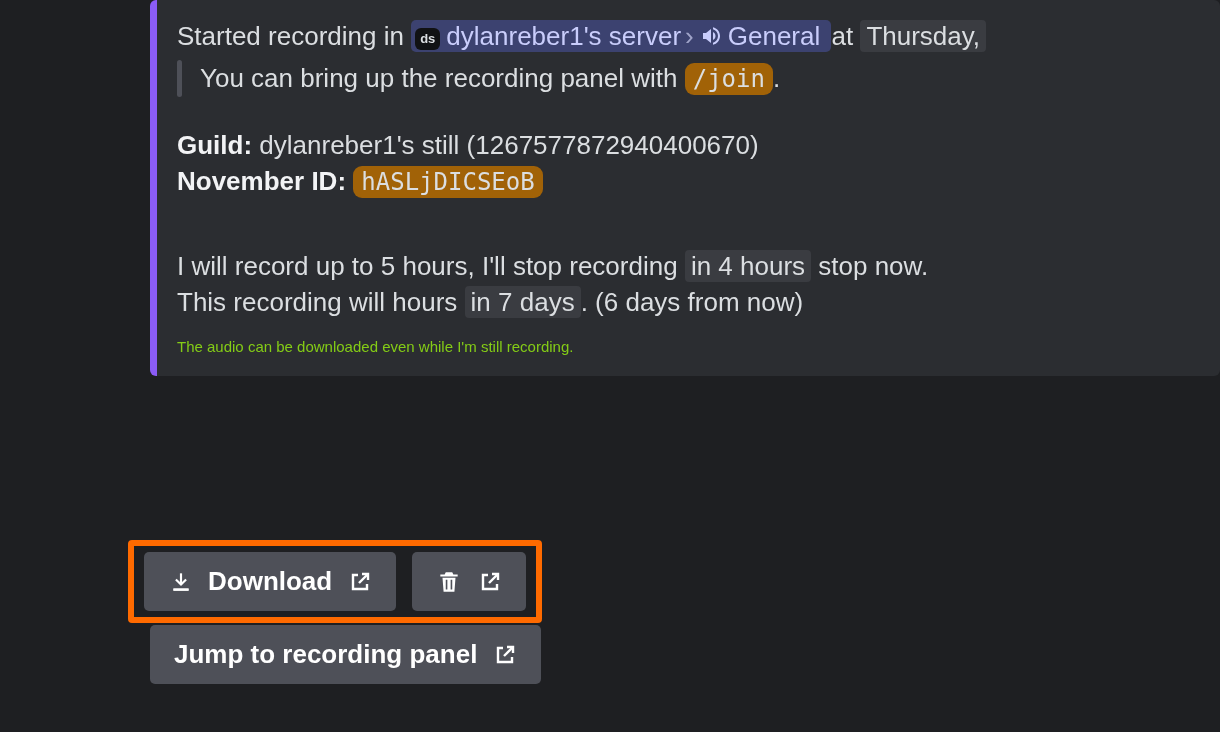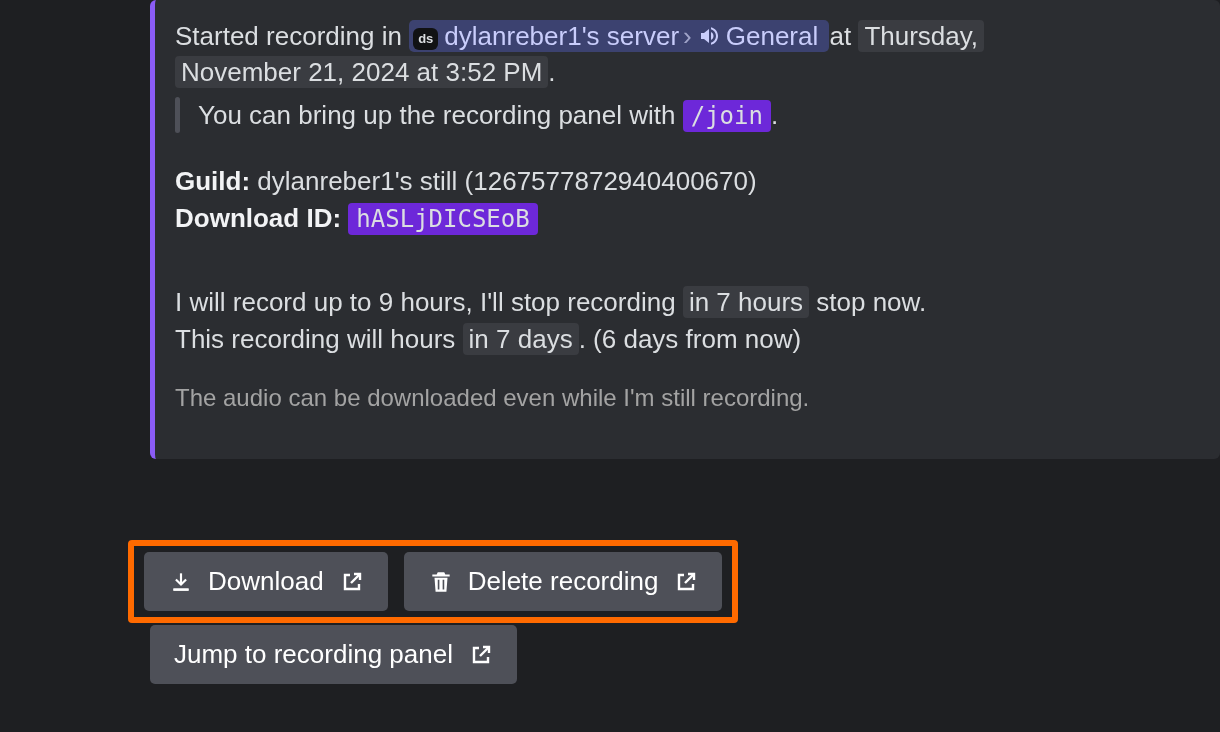--- a/index.html
+++ b/index.html
@@ -13,23 +13,23 @@
     width: 1220px;
     height: 732px;
     overflow: hidden;
   }
   .embed {
     position: absolute;
     left: 150px;
     top: 0;
     width: 1070px;
     background: #2b2d31;
-    border-left: 5px solid #8b5cf6;
+    border-left: 7px solid #8b5cf6;
     border-radius: 6px;
-    padding: 18px 24px 20px 20px;
+    padding: 18px 24px 4px 20px;
   }
   .line { margin: 0; }
   .nowrap { white-space: nowrap; }
   .mention {
     background: #3c4270;
     color: #c9cdfb;
     border-radius: 5px;
     padding: 1px 4px;
     white-space: nowrap;
   }
@@ -60,59 +60,59 @@
   }
   .quote-bar {
     width: 5px;
     background: #4e5058;
     border-radius: 3px;
     margin-right: 18px;
     flex-shrink: 0;
   }
   .code {
     font-family: "Consolas", "Menlo", monospace;
-    background: #6d28d9;
-    border-radius: 4px;
+    background: #a16207;
+    border-radius: 9px;
     padding: 2px 8px;
     font-size: 24px;
   }
   .spacer { height: 30px; }
   .bold { font-weight: 700; color: #f2f3f5; text-align: center; }
   .spoiler {
     display: inline-block;
     background: #16171a;
     border-radius: 4px;
     width: 90px;
     height: 28px;
     vertical-align: -4px;
     cursor: pointer;
   }
   .small {
-    font-size: 24px;
-    color: #a3a3a3;
+    font-size: 15px;
+    color: #84cc16;
   }
   .btn-row {
     position: absolute;
     left: 140px;
     display: flex;
     gap: 16px;
   }
   .row1 {
     top: 540px;
     border: 6px solid #ff6a00;
     padding: 6px 10px;
     border-radius: 4px;
     left: 128px;
   }
   .row2 { top: 625px; left: 150px; justify-content: center; }
   .btn {
     background: #4e5058;
     color: #ffffff;
     font-size: 26px;
-    font-weight: 400;
+    font-weight: 700;
     border: none;
     border-radius: 5px;
     padding: 14px 24px;
     display: inline-flex;
     align-items: center;
     gap: 14px;
     cursor: pointer;
   }
   .btn svg { flex-shrink: 0; }
   .ext-icon { margin-left: 2px; }
@@ -125,47 +125,44 @@
   <p class="line">
     <span>Started recording in</span>
     <span class="mention">
       <span class="mention-badge">ds</span><span>dylanreber1's server</span><span class="chev">›</span><svg class="speaker-icon" width="24" height="24" viewBox="0 0 24 24" fill="#c9cdfb">
           <path d="M11 5 6 9H3v6h3l5 4V5zm4.5 7c0-1.8-1-3.3-2.5-4v8c1.5-.7 2.5-2.2 2.5-4zM13 3.2v2c2.9.9 5 3.5 5 6.8s-2.1 5.9-5 6.8v2c4-.9 7-4.5 7-8.8s-3-7.9-7-8.8z"></path>
         </svg><span>General</span>
     </span>
     <span>at</span>
     <span class="time-chip">Thursday,</span>
   </p>
-  <p class="line nowrap">
-    <span class="time-chip">November 21, 2024 at 3:52 PM</span><span>.</span>
-  </p>
 
   <div class="quote-block">
     <div class="quote-bar"></div>
     <div>
       <span>You can bring up the recording panel with </span><span class="code">/join</span><span>.</span>
     </div>
   </div>
 
   <div class="spacer"></div>
 
   <p class="line">
     <span class="bold">Guild:</span>
     <span>dylanreber1's still (1267577872940400670)</span>
   </p>
   <p class="line">
-    <span class="bold">Download ID:</span>
+    <span class="bold">November ID:</span>
     <span class="code">hASLjDICSEoB</span>
   </p>
 
   <div class="spacer"></div>
   <div style="height:18px"></div>
 
   <p class="line">
-    <span>I will record up to 9 hours, I'll stop recording </span><span class="time-chip">in 7 hours</span><span> stop now.</span>
+    <span>I will record up to 5 hours, I'll stop recording </span><span class="time-chip">in 4 hours</span><span> stop now.</span>
   </p>
   <p class="line">
     <span>This recording will hours </span><span class="time-chip">in 7 days</span><span>. (6 days from now)</span>
   </p>
 
   <p class="small">The audio can be downloaded even while I'm still recording.</p>
 </div>
 
 <div class="btn-row row1">
   <button class="btn">
@@ -178,21 +175,20 @@
     <svg class="ext-icon" width="24" height="24" viewBox="0 0 24 24" fill="none" stroke="#ffffff" stroke-width="2.4">
         <path d="M10 5H5v14h14v-5"></path>
         <path d="M14 4h6v6"></path>
         <path d="M20 4 11 13"></path>
       </svg>
   </button>
   <button class="btn">
     <svg width="26" height="26" viewBox="0 0 24 24" fill="#ffffff">
         <path d="M9 3h6l1 2h4v2H4V5h4l1-2zM6 8h12l-1 13H7L6 8zm3 2v9h1.5v-9H9zm4.5 0v9H15v-9h-1.5z"></path>
       </svg>
-    <span>Delete recording</span>
     <svg class="ext-icon" width="24" height="24" viewBox="0 0 24 24" fill="none" stroke="#ffffff" stroke-width="2.4">
         <path d="M10 5H5v14h14v-5"></path>
         <path d="M14 4h6v6"></path>
         <path d="M20 4 11 13"></path>
       </svg>
   </button>
 </div>
 
 <div class="btn-row row2">
   <button class="btn">

